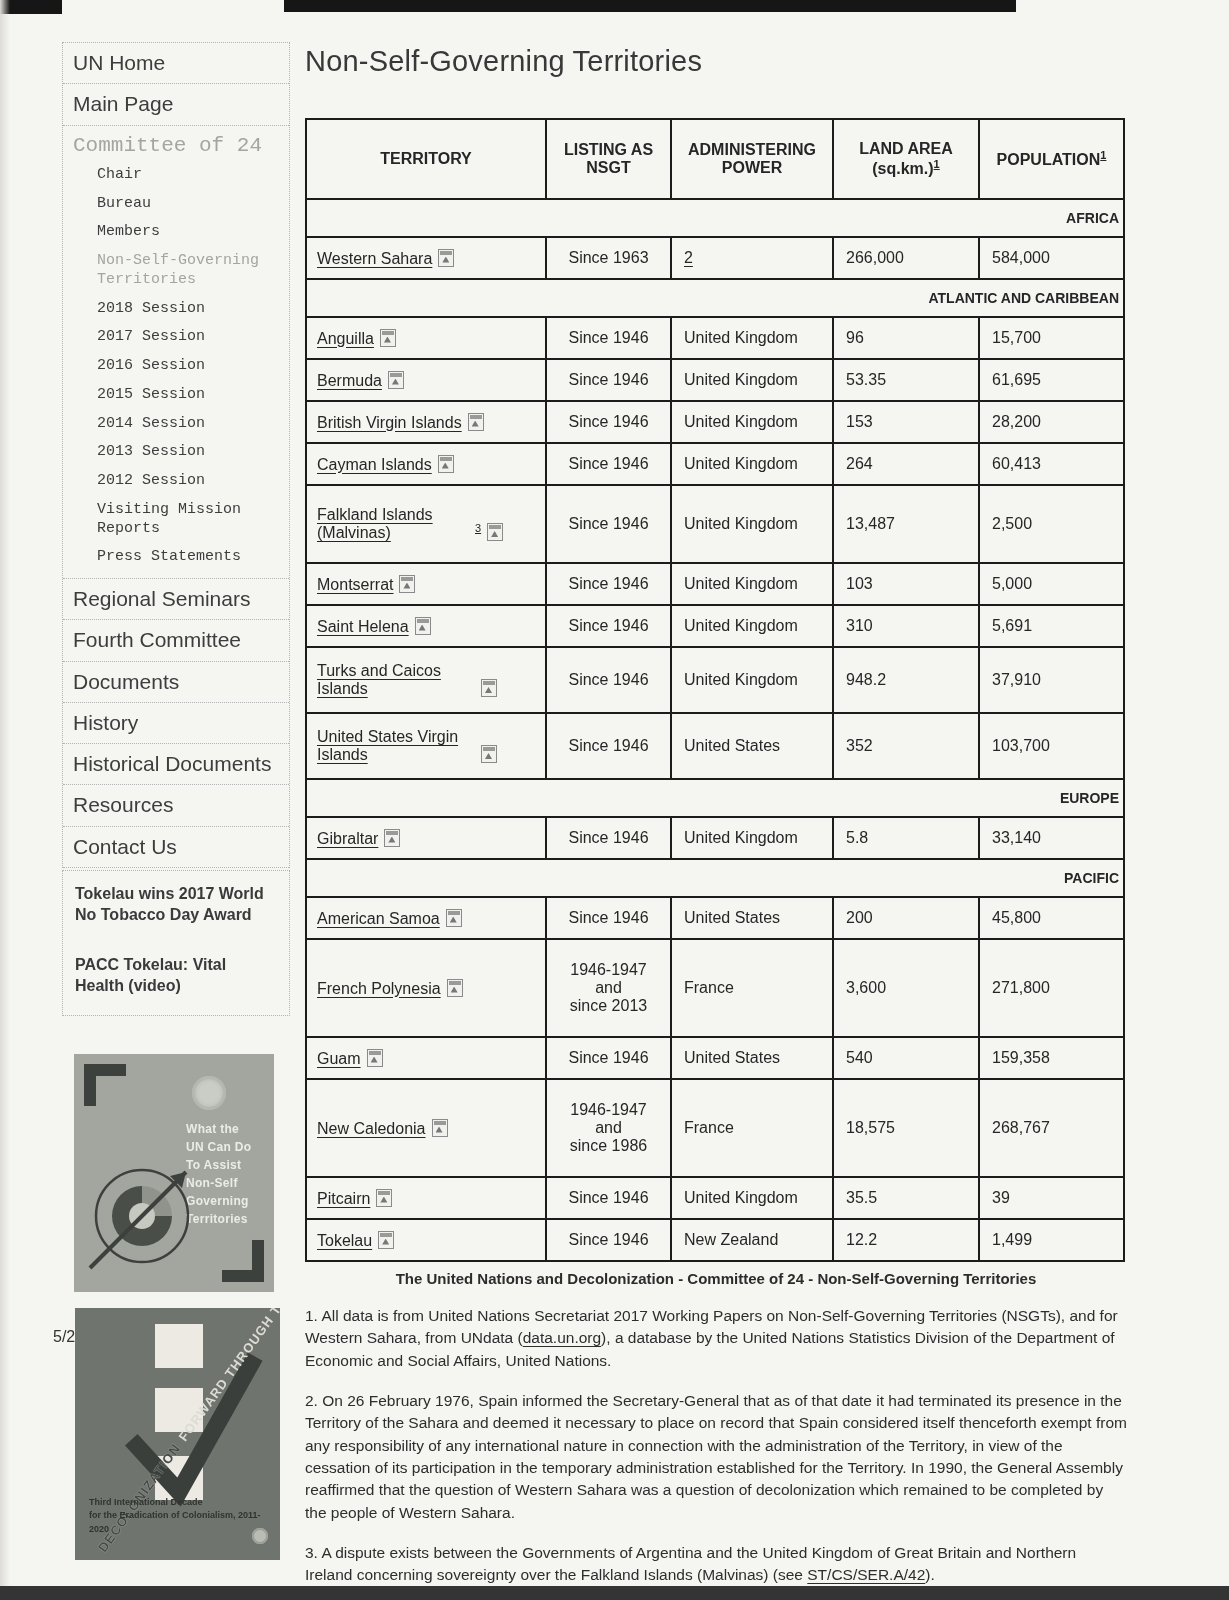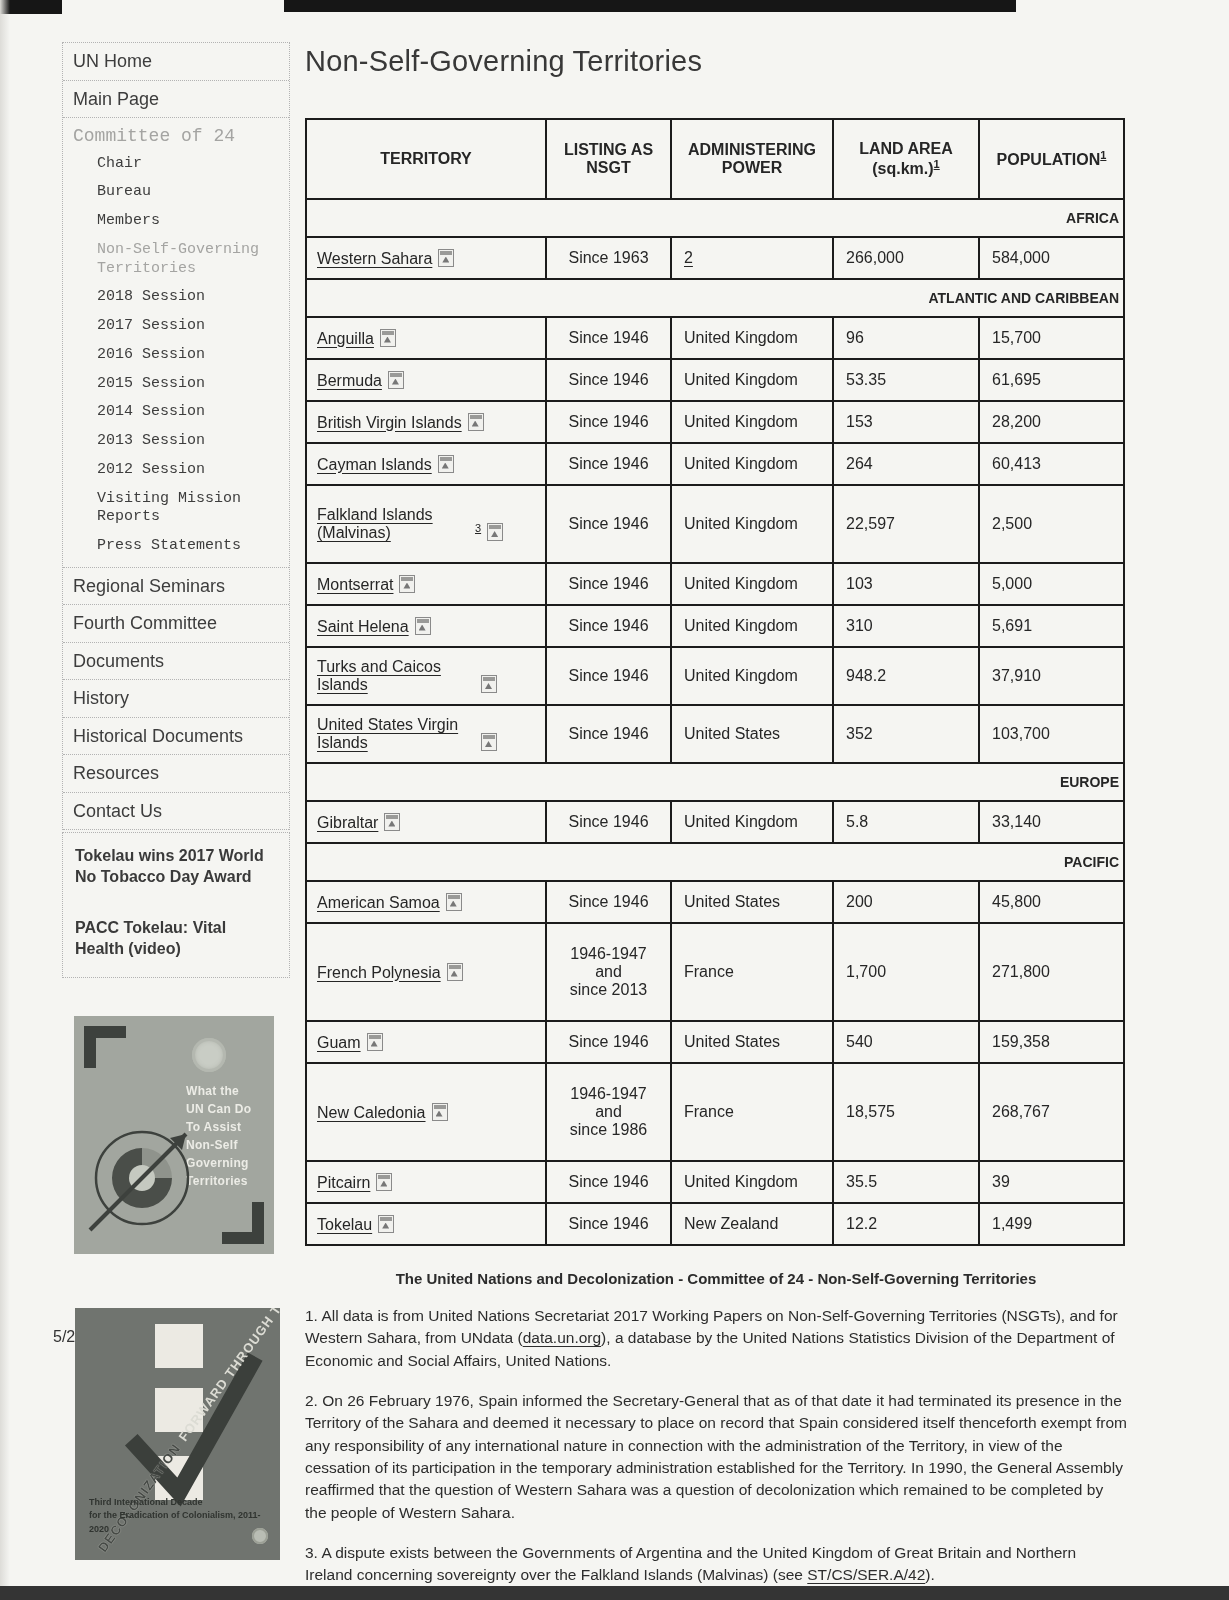--- a/index.html
+++ b/index.html
@@ -16,21 +16,21 @@
   .artifact.tl{left:0;top:0;width:62px;height:14px;}
   .artifact.tm{left:284px;top:0;width:732px;height:12px;}
   .artifact.bottom{left:0;top:1586px;width:1229px;height:14px;background:#343434;}
   .edge-shade{position:absolute;left:0;top:0;width:10px;height:1600px;
     background:linear-gradient(90deg,#dddcd8,rgba(245,245,242,0));}
 
   
   .sidebar{position:absolute;left:62px;top:42px;width:228px;}
   .menu{border:1px dotted #b3b3b3;border-bottom:none;background:transparent;}
   .m-item{
-    padding:7px 10px;font-size:18px;color:#3d3d3d;
+    padding:7px 10px;font-size:21px;color:#3d3d3d;
     border-bottom:1px dotted #b3b3b3;cursor:pointer;line-height:1.25;
   }
   .m-group{border-bottom:1px dotted #b3b3b3;padding-bottom:6px;font-family:Liberation Mono, monospace;}
   .m-group .group-label{border-bottom:none;padding-bottom:2px;}
   .sub-item{
     padding:5px 10px 5px 34px;font-size:15px;color:#3d3d3d;
     cursor:pointer;line-height:1.25;
   }
   .muted{color:#a4a4a2;}
   .newsbox{border:1px dotted #b3b3b3;margin-top:2px;padding:13px 12px 18px 12px;}
@@ -89,21 +89,21 @@
     margin-top:40px;border-collapse:collapse;table-layout:fixed;width:818px;
     font-size:16px;color:#262626;
   }
   .nsgt th,.nsgt td{border:2px solid #1c1c1c;vertical-align:middle;}
   .nsgt th{font-size:16px;font-weight:bold;text-align:center;padding:10px 6px;height:58px;}
   .t-sec td{font-weight:bold;text-align:right;padding:8px 4px;height:20px;font-size:14px;}
   .td-terr{padding:8px 8px 8px 10px;text-align:left;}
   .td-listing{text-align:center;padding:6px 4px;}
   .td-power{padding:6px 4px 6px 12px;text-align:left;}
   .td-num{padding:6px 4px 6px 12px;text-align:left;}
-  tr.h40{height:42px;} tr.h56{height:58px;margin-left:26px;} tr.h66{height:78px;} tr.h96{height:98px;}
+  tr.h40{height:42px;} tr.h56{height:66px;margin-left:26px;} tr.h66{height:78px;} tr.h96{height:98px;}
   a.tlink{color:#262626;text-decoration:underline;text-underline-offset:3px;cursor:pointer;}
   sup.suplink{text-decoration:underline;font-size:11px;cursor:pointer;}
   th sup{text-decoration:underline;font-size:11px;}
   .wraplim a.tlink{display:inline-block;max-width:158px;}
   .pdficon{
     display:inline-block;width:14px;height:16px;margin-left:6px;vertical-align:-3px;
     border:1px solid #8a8a8a;background:#f1f1ee;position:relative;cursor:pointer;
   }
   .pdficon::before{
     content:"";position:absolute;left:1px;top:1px;right:1px;height:4px;background:#9a9a98;
@@ -257,21 +257,21 @@
       <td class="td-power">United Kingdom</td>
       <td class="td-num">264</td>
       <td class="td-num">60,413</td>
     </tr>
     <tr class="h66">
       <td class="td-terr wraplim"><a class="tlink">Falkland Islands (Malvinas)</a><sup class="suplink">3</sup><span class="pdficon"></span></td>
       <td class="td-listing">
             <div>Since 1946</div>
           </td>
       <td class="td-power">United Kingdom</td>
-      <td class="td-num">22,597</td>
+      <td class="td-num">13,487</td>
       <td class="td-num">2,500</td>
     </tr>
     <tr class="h40">
       <td class="td-terr"><a class="tlink">Montserrat</a><span class="pdficon"></span></td>
       <td class="td-listing">
             <div>Since 1946</div>
           </td>
       <td class="td-power">United Kingdom</td>
       <td class="td-num">103</td>
       <td class="td-num">5,000</td>
@@ -330,21 +330,21 @@
       <td class="td-num">45,800</td>
     </tr>
     <tr class="h96">
       <td class="td-terr"><a class="tlink">French Polynesia</a><span class="pdficon"></span></td>
       <td class="td-listing">
         <div>1946-1947</div>
         <div>and</div>
         <div>since 2013</div>
       </td>
       <td class="td-power">France</td>
-      <td class="td-num">1,700</td>
+      <td class="td-num">3,600</td>
       <td class="td-num">271,800</td>
     </tr>
     <tr class="h40">
       <td class="td-terr"><a class="tlink">Guam</a><span class="pdficon"></span></td>
       <td class="td-listing">
             <div>Since 1946</div>
           </td>
       <td class="td-power">United States</td>
       <td class="td-num">540</td>
       <td class="td-num">159,358</td>

